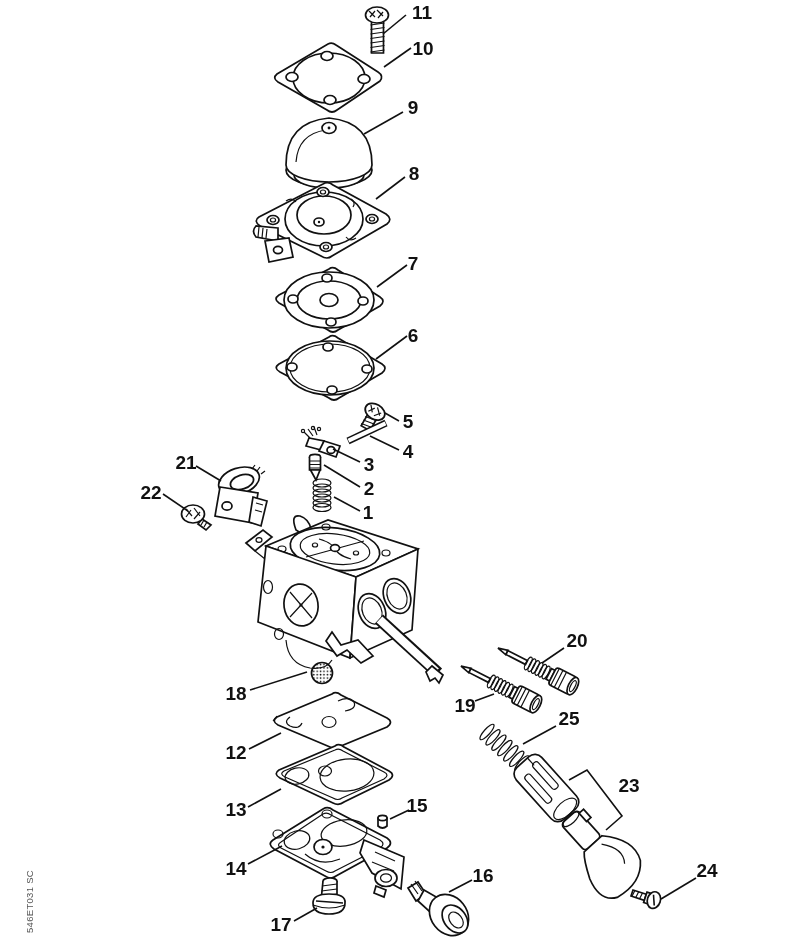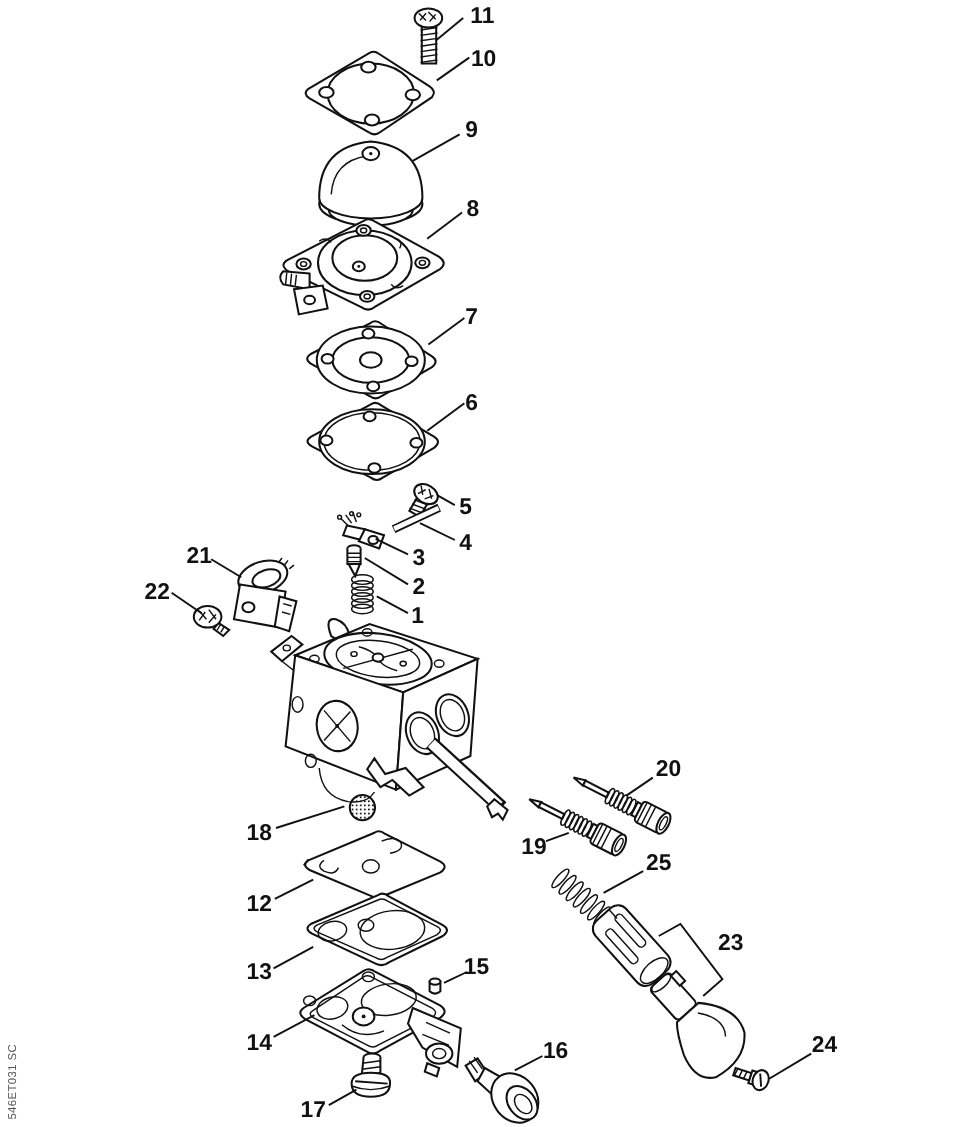--- a/index.html
+++ b/index.html
@@ -2,21 +2,21 @@
 <html><head>
 <meta charset="utf-8">
 <style>
   html,body{margin:0;padding:0;}
   body{
     width:800px;height:939px;
     background:#ffffff;
     font-family:"Liberation Sans",sans-serif;
     position:relative;overflow:hidden;
   }
-  .diagram-wrap{position:absolute;inset:0;}
+  .diagram-wrap{position:absolute;inset:0;padding-left:20px;}
   svg{display:block;}
   .callout{
     font-family:"Liberation Sans",sans-serif;
     font-weight:bold;
     font-size:19px;
     fill:#111111;
   }
   .drawcode{
     font-family:"Liberation Sans",sans-serif;
     font-size:9.5px;

